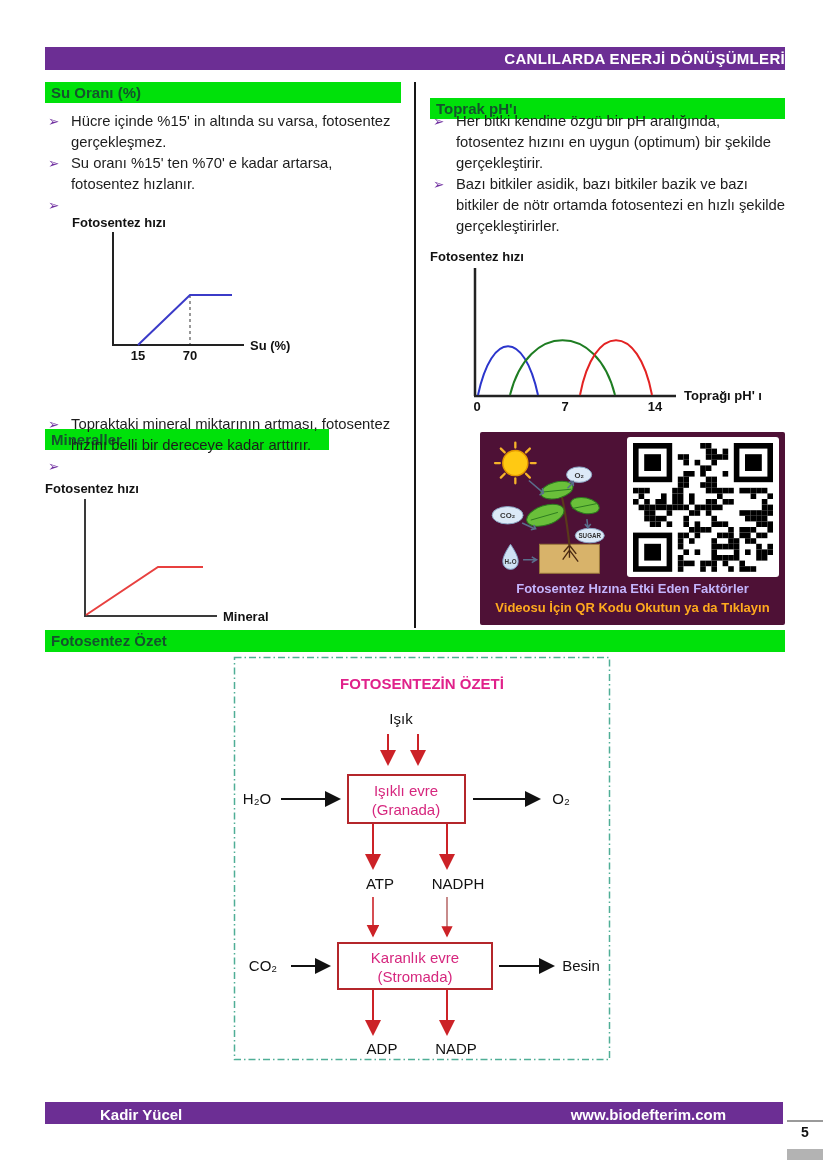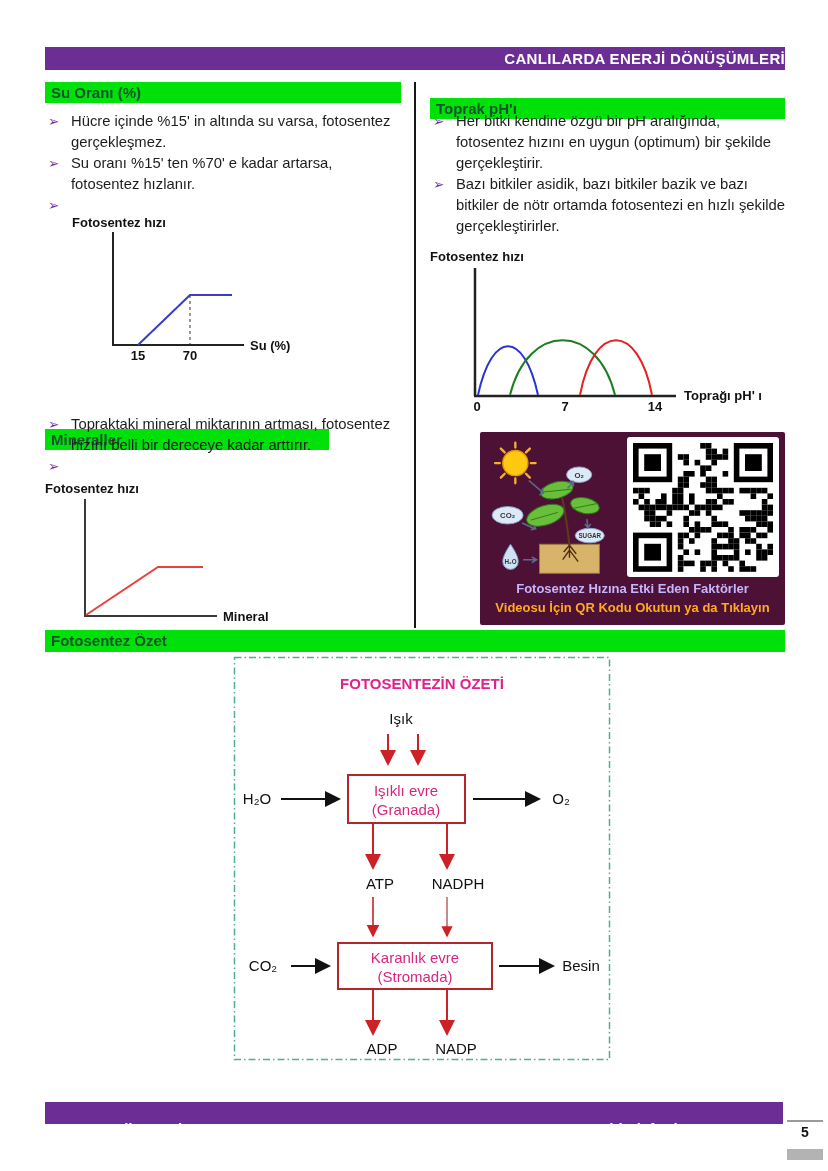--- a/index.html
+++ b/index.html
@@ -16,21 +16,21 @@
   .bullets .marker{color:#7030a0;font-size:13.5px;flex:0 0 15px;line-height:21px;}
   .chart-label{font-weight:bold;font-size:13px;fill:#111;}
   .tick{font-weight:bold;font-size:13px;fill:#111;}
   .qr-card{left:480px;top:432px;width:305px;height:193px;background:#4e1136;border-radius:2px;cursor:pointer;}
   .qr-cap{position:absolute;left:0;width:100%;text-align:center;font-weight:bold;font-size:13px;}
   .cap1{top:149px;color:#c4b5fd;}
   .cap2{top:168px;color:#ffaa1e;}
   .ozet-bar{left:45px;top:630px;width:740px;height:22px;}
   .footer-bar{left:45px;top:1102px;width:738px;height:22px;background:#6c2e94;color:#fff;
     font-weight:bold;font-size:15px;line-height:22px;display:flex;justify-content:space-between;
-    padding:16px 57px 0 55px;box-sizing:border-box;}
+    padding:2px 57px 0 55px;box-sizing:border-box;}
   .pg-line{left:787px;top:1120px;width:36px;height:2px;background:#9a9a9a;}
   .pg-num{left:787px;top:1124px;width:36px;text-align:center;font-weight:bold;font-size:14px;color:#111;}
   .pg-rect{left:787px;top:1149px;width:36px;height:11px;background:#b3b3b3;}
   svg text{font-family:"Liberation Sans","DejaVu Sans",sans-serif;}
 </style>
 </head>
 <body>
 
 <div class="page">
 

